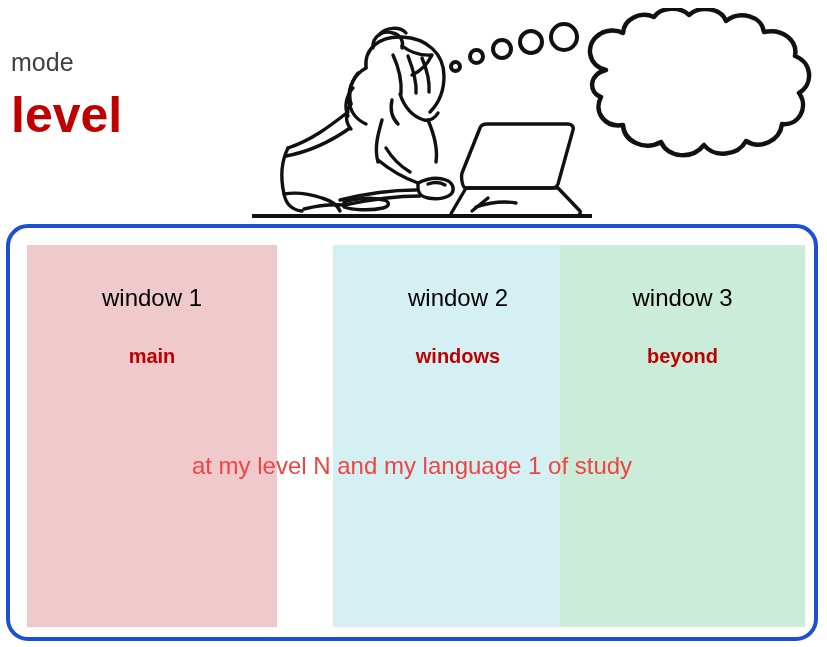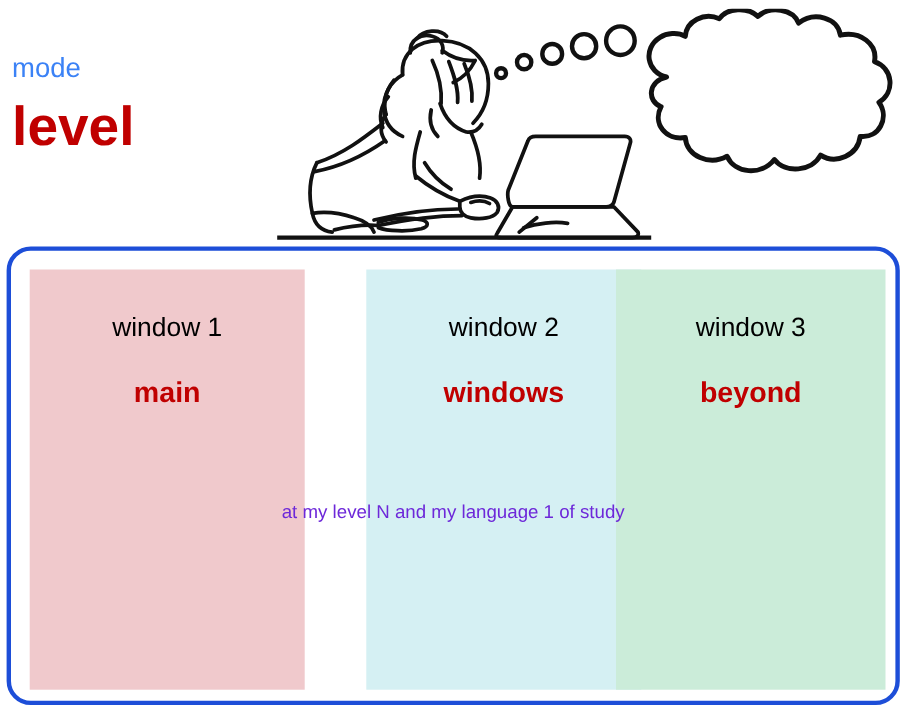--- a/index.html
+++ b/index.html
@@ -21,21 +21,21 @@
     position: absolute;
     left: 0; top: 0;
     width: 827px; height: 224px;
   }
 
   #mode-label {
     position: absolute;
     left: 11px; top: 47px;
     font-size: 25px;
     line-height: 30px;
-    color: #3b82f6;
+    color: #404040;
     white-space: nowrap;
   }
 
   #mode-value {
     position: absolute;
     left: 11px; top: 85px;
     font-size: 50px;
     line-height: 60px;
     font-weight: bold;
     color: #c00000;
@@ -104,35 +104,35 @@
     text-align: center;
     font-size: 24px;
     line-height: 30px;
     color: #000000;
   }
   .window-name {
     position: absolute;
     left: 0; top: 95px;
     width: 100%;
     text-align: center;
-    font-size: 26px;
+    font-size: 20px;
     line-height: 32px;
     font-weight: bold;
     color: #c00000;
   }
 
   
   #overlay-caption {
     position: absolute;
     left: 6px; top: 443px;
     width: 812px;
     text-align: center;
-    font-size: 17px;
+    font-size: 24px;
     line-height: 46px;
-    color: #6d28d9;
+    color: #ef4444;
     pointer-events: none;
   }
   #overlay-caption .cap-line { display: block; }
 </style>
 </head>
 <body>
 
 <div id="header-zone">
 
   <div id="mode-label">mode</div>

